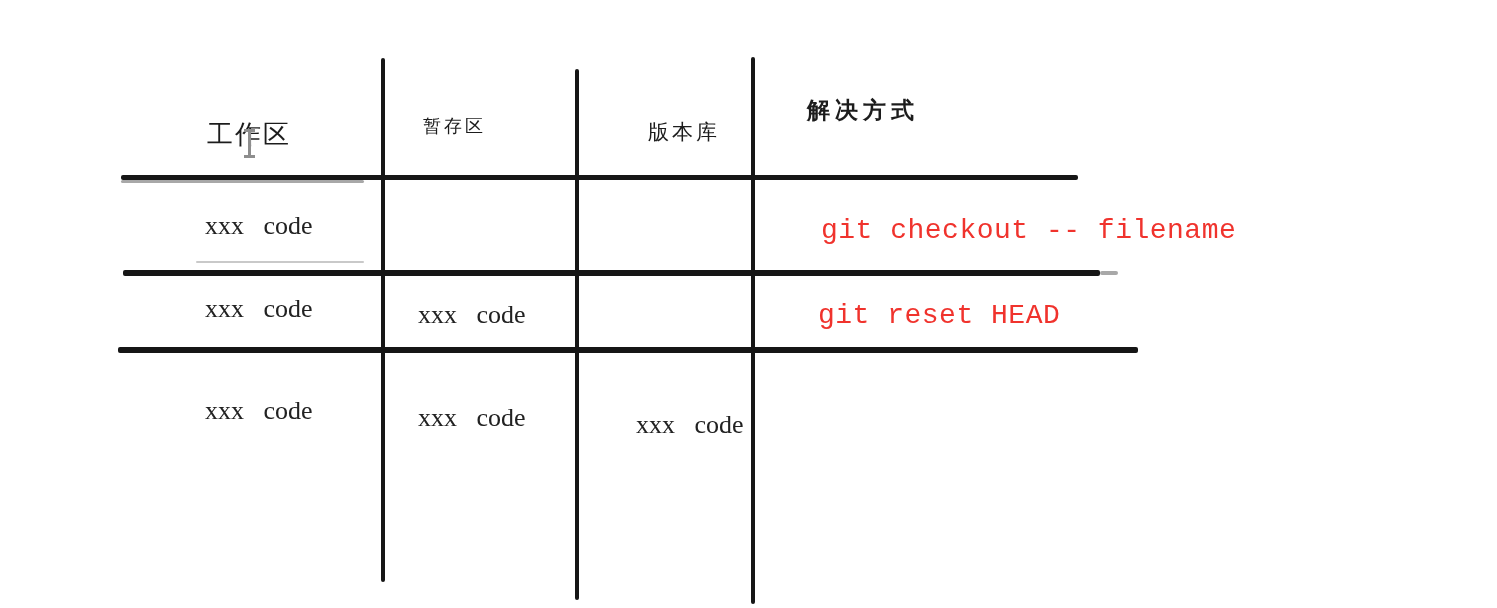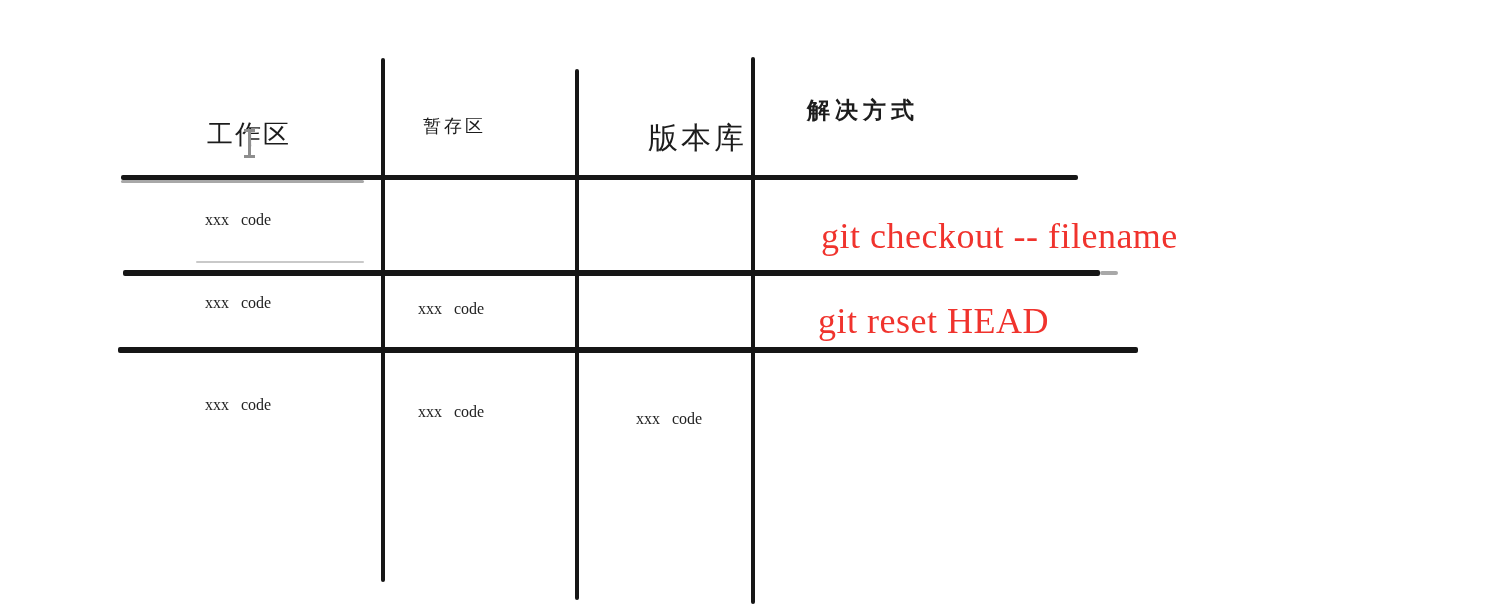--- a/index.html
+++ b/index.html
@@ -24,39 +24,39 @@
   #h-row2{left:118px;top:347px;width:1020px;height:6px;}
   
   .cjk{
     position:absolute;
     font-family:"Liberation Serif",serif;
     color:#1c1c1c;
     white-space:pre;
   }
   #hdr-work{left:207px;top:117px;font-size:26px;letter-spacing:2px;}
   #hdr-stage{left:423px;top:114px;font-size:18px;letter-spacing:3px;}
-  #hdr-repo{left:648px;top:118px;font-size:30px;letter-spacing:3px;}
+  #hdr-repo{left:648px;top:118px;font-size:21px;letter-spacing:3px;}
   #hdr-solution{left:787px;top:95px;font-size:23px;letter-spacing:5px;font-weight:bold;margin-left:20px;}
   .code{
     position:absolute;
     font-family:"Liberation Serif",serif;
-    font-size:16px;
+    font-size:26px;
     color:#222222;
     white-space:pre;
   }
   #code-r1c1{left:205px;top:211px;}
   #code-r2c1{left:205px;top:294px;}
   #code-r2c2{left:418px;top:300px;}
   #code-r3c1{left:205px;top:396px;}
   #code-r3c2{left:418px;top:403px;}
   #code-r3c3{left:636px;top:410px;}
   .cmd{
     position:absolute;
-    font-family:Liberation Serif, serif;
-    font-size:36px;
+    font-family:Liberation Mono, monospace;
+    font-size:28px;
     color:var(--command-red,#f0332d);
     white-space:pre;
     letter-spacing:0.5px;
   }
   #cmd-r1{left:821px;top:215px;}
   #cmd-r2a{left:818px;top:300px;text-align:center;}
   #cmd-r2b{left:1057px;top:298px;}
   #cmd-r3{left:810px;top:409px;}
   
   #ibeam{

